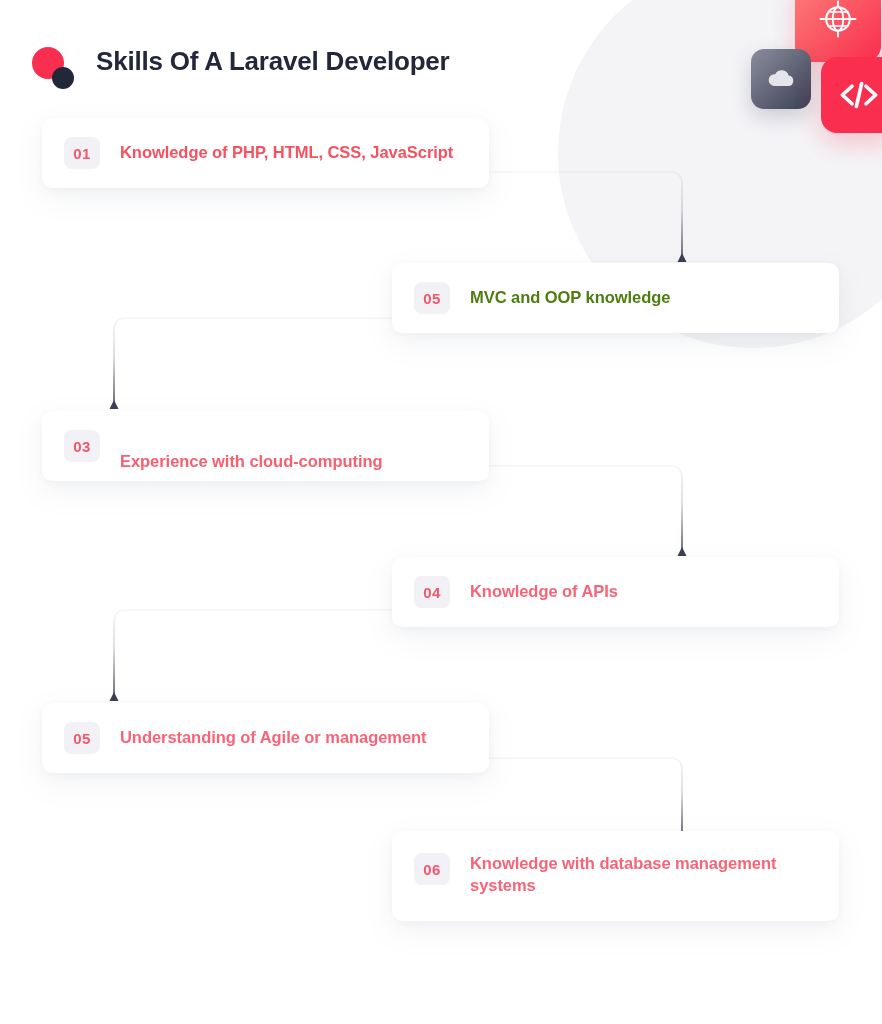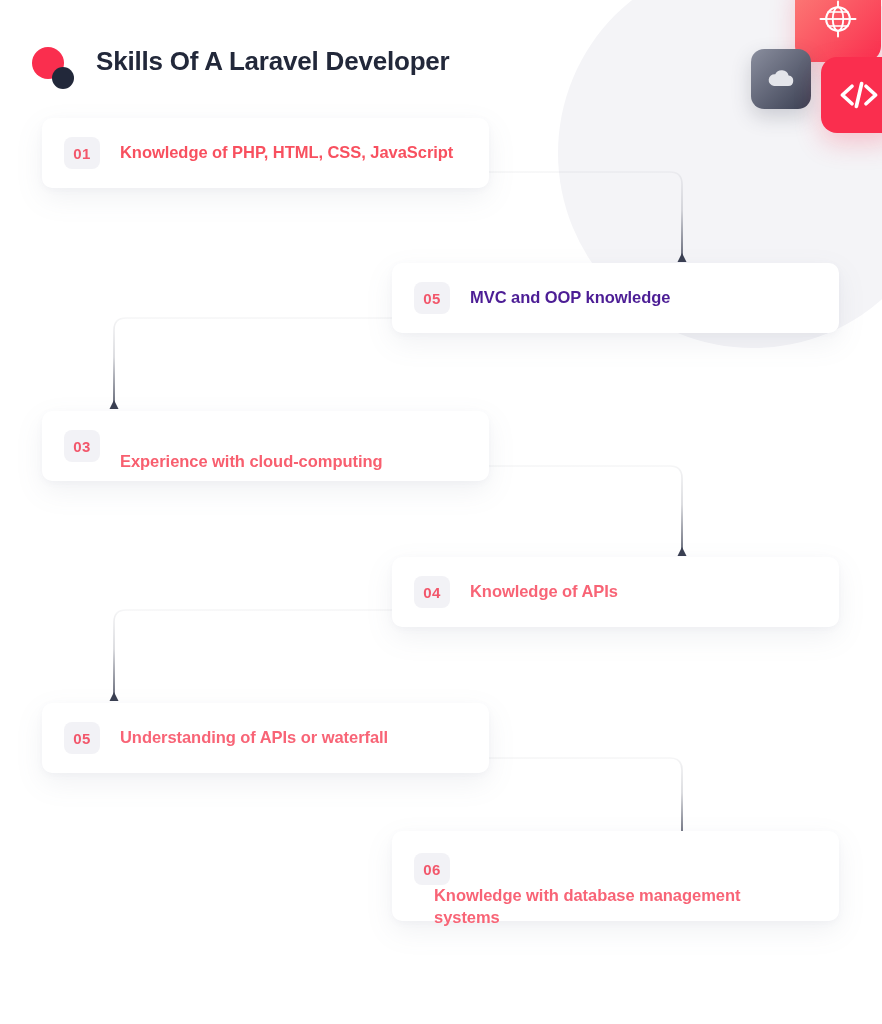--- a/index.html
+++ b/index.html
@@ -146,21 +146,21 @@
   }
   .card-text {
     margin-left:20px;
     font-size:16.5px;
     font-weight:700;
     color:#F86173;
     line-height:1.32;
     letter-spacing:-0.05px;
   }
   .card-1 .card-text { color:#F8505F; }
-  .card-2 .card-text { color:#4c1d95; }
+  .card-2 .card-text { color:#4d7c0f; }
   .card-3 .card-text { color:#F85F6F;margin-top:32px; }
   .card-4 .card-text { color:#F86476; }
   .card-5 .card-text { color:#F86476; }
   .card-6 .card-text { color:#F86476; }
 </style>
 </head>
 <body>
 
 <div class="bg-circle"></div>
 
@@ -260,21 +260,21 @@
     <span class="card-text">Experience with cloud-computing</span>
   </div>
 
   <div class="card card-right card-4" style="top:557px; height:70px;">
     <span class="num-badge">04</span>
     <span class="card-text">Knowledge of APIs</span>
   </div>
 
   <div class="card card-left card-5" style="top:703px; height:70px;">
     <span class="num-badge">05</span>
-    <span class="card-text">Understanding of APIs or waterfall</span>
-  </div>
-
-  <div class="card card-right card-6" style="top:831px; align-items:flex-start; padding-top:22px; height:90px;flex-direction:column;">
+    <span class="card-text">Understanding of Agile or management</span>
+  </div>
+
+  <div class="card card-right card-6" style="top:831px; align-items:flex-start; padding-top:22px; height:90px;">
     <span class="num-badge">06</span>
     <span class="card-text" style="max-width:345px;">Knowledge with database management systems</span>
   </div>
 
 </div>
 
 </body></html>

